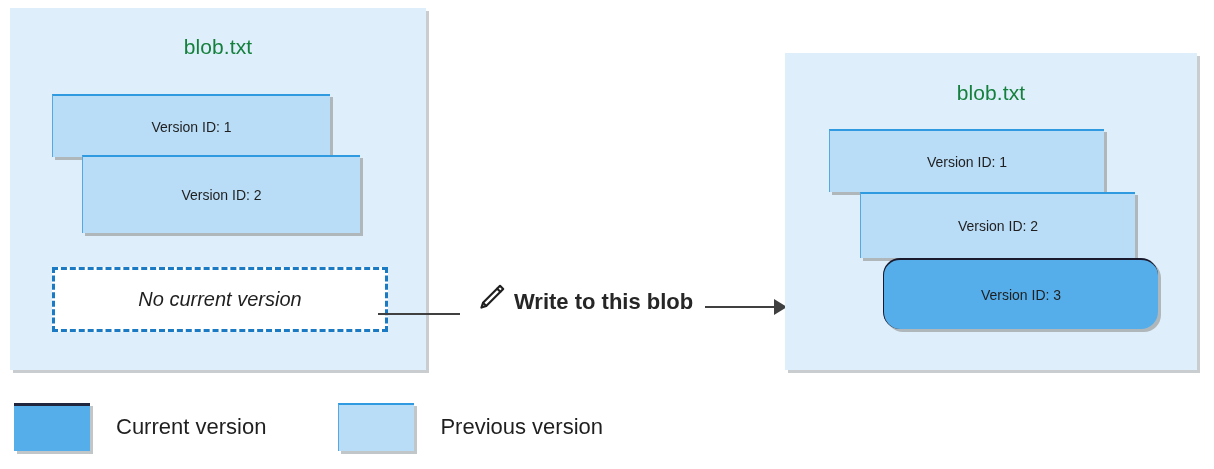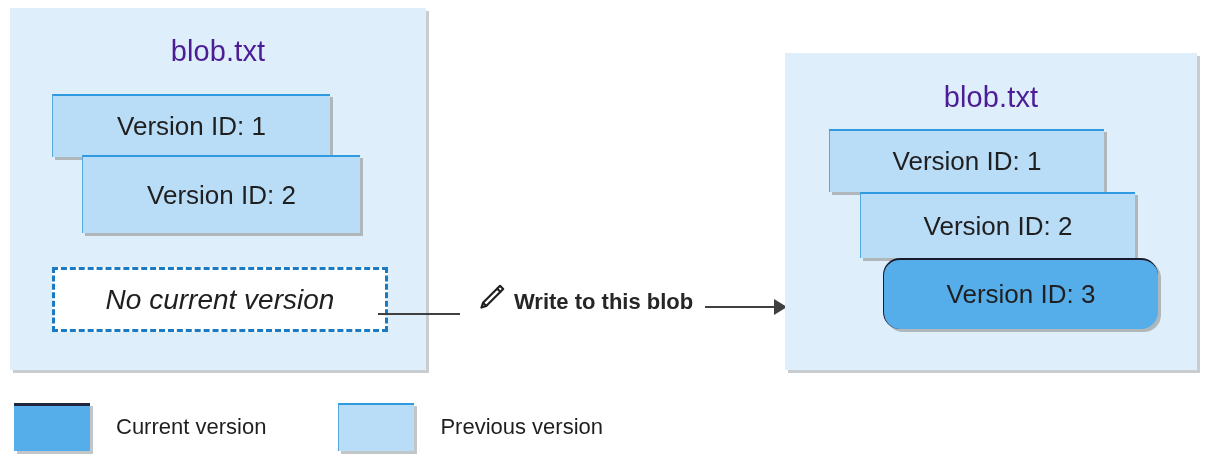--- a/index.html
+++ b/index.html
@@ -23,38 +23,38 @@
     box-shadow: 3px 3px 0 0 #c9cdd0;
   }
   #panel-before { left: 10px;  top: 8px;  width: 416px; height: 362px; }
   #panel-after  { left: 785px; top: 53px; width: 412px; height: 317px; }
 
   .panel-title {
     position: absolute;
     left: 0;
     right: 0;
     text-align: center;
-    font-size: 29px;
-    color: #4c1d95;
+    font-size: 21px;
+    color: #15803d;
     letter-spacing: 0.1px;
   }
   #panel-before .panel-title { top: 27px; }
   #panel-after  .panel-title { top: 28px; }
 
   
   .version-card {
     position: absolute;
     background: #b9dcf7;
     border-top: 2px solid #2f9ae0;
     border-left: 1px solid #55a9e0;
     box-shadow: 3px 3px 0 0 #b0b7bb;
     display: flex;
     align-items: center;
     justify-content: center;
-    font-size: 26px;
+    font-size: 14px;
     color: #1f1f1f;
     box-sizing: border-box;
   }
   .version-card.is-current {
     background: #55aeea;
     border-top: 2px solid #1a1a2e;
     border-left: 1px solid #1a1a2e;
     border-radius: 17px;
   }
 
@@ -73,21 +73,21 @@
     left: 42px;
     top: 259px;
     width: 336px;
     height: 65px;
     background: #ffffff;
     border: 3px dashed #1a7ac4;
     box-sizing: border-box;
     display: flex;
     align-items: center;
     justify-content: center;
-    font-size: 28px;
+    font-size: 20px;
     font-style: italic;
     color: #1f1f1f;
   }
 
   
   #write-action {
     position: absolute;
     left: 378px;
     top: 273px;
     width: 440px;

